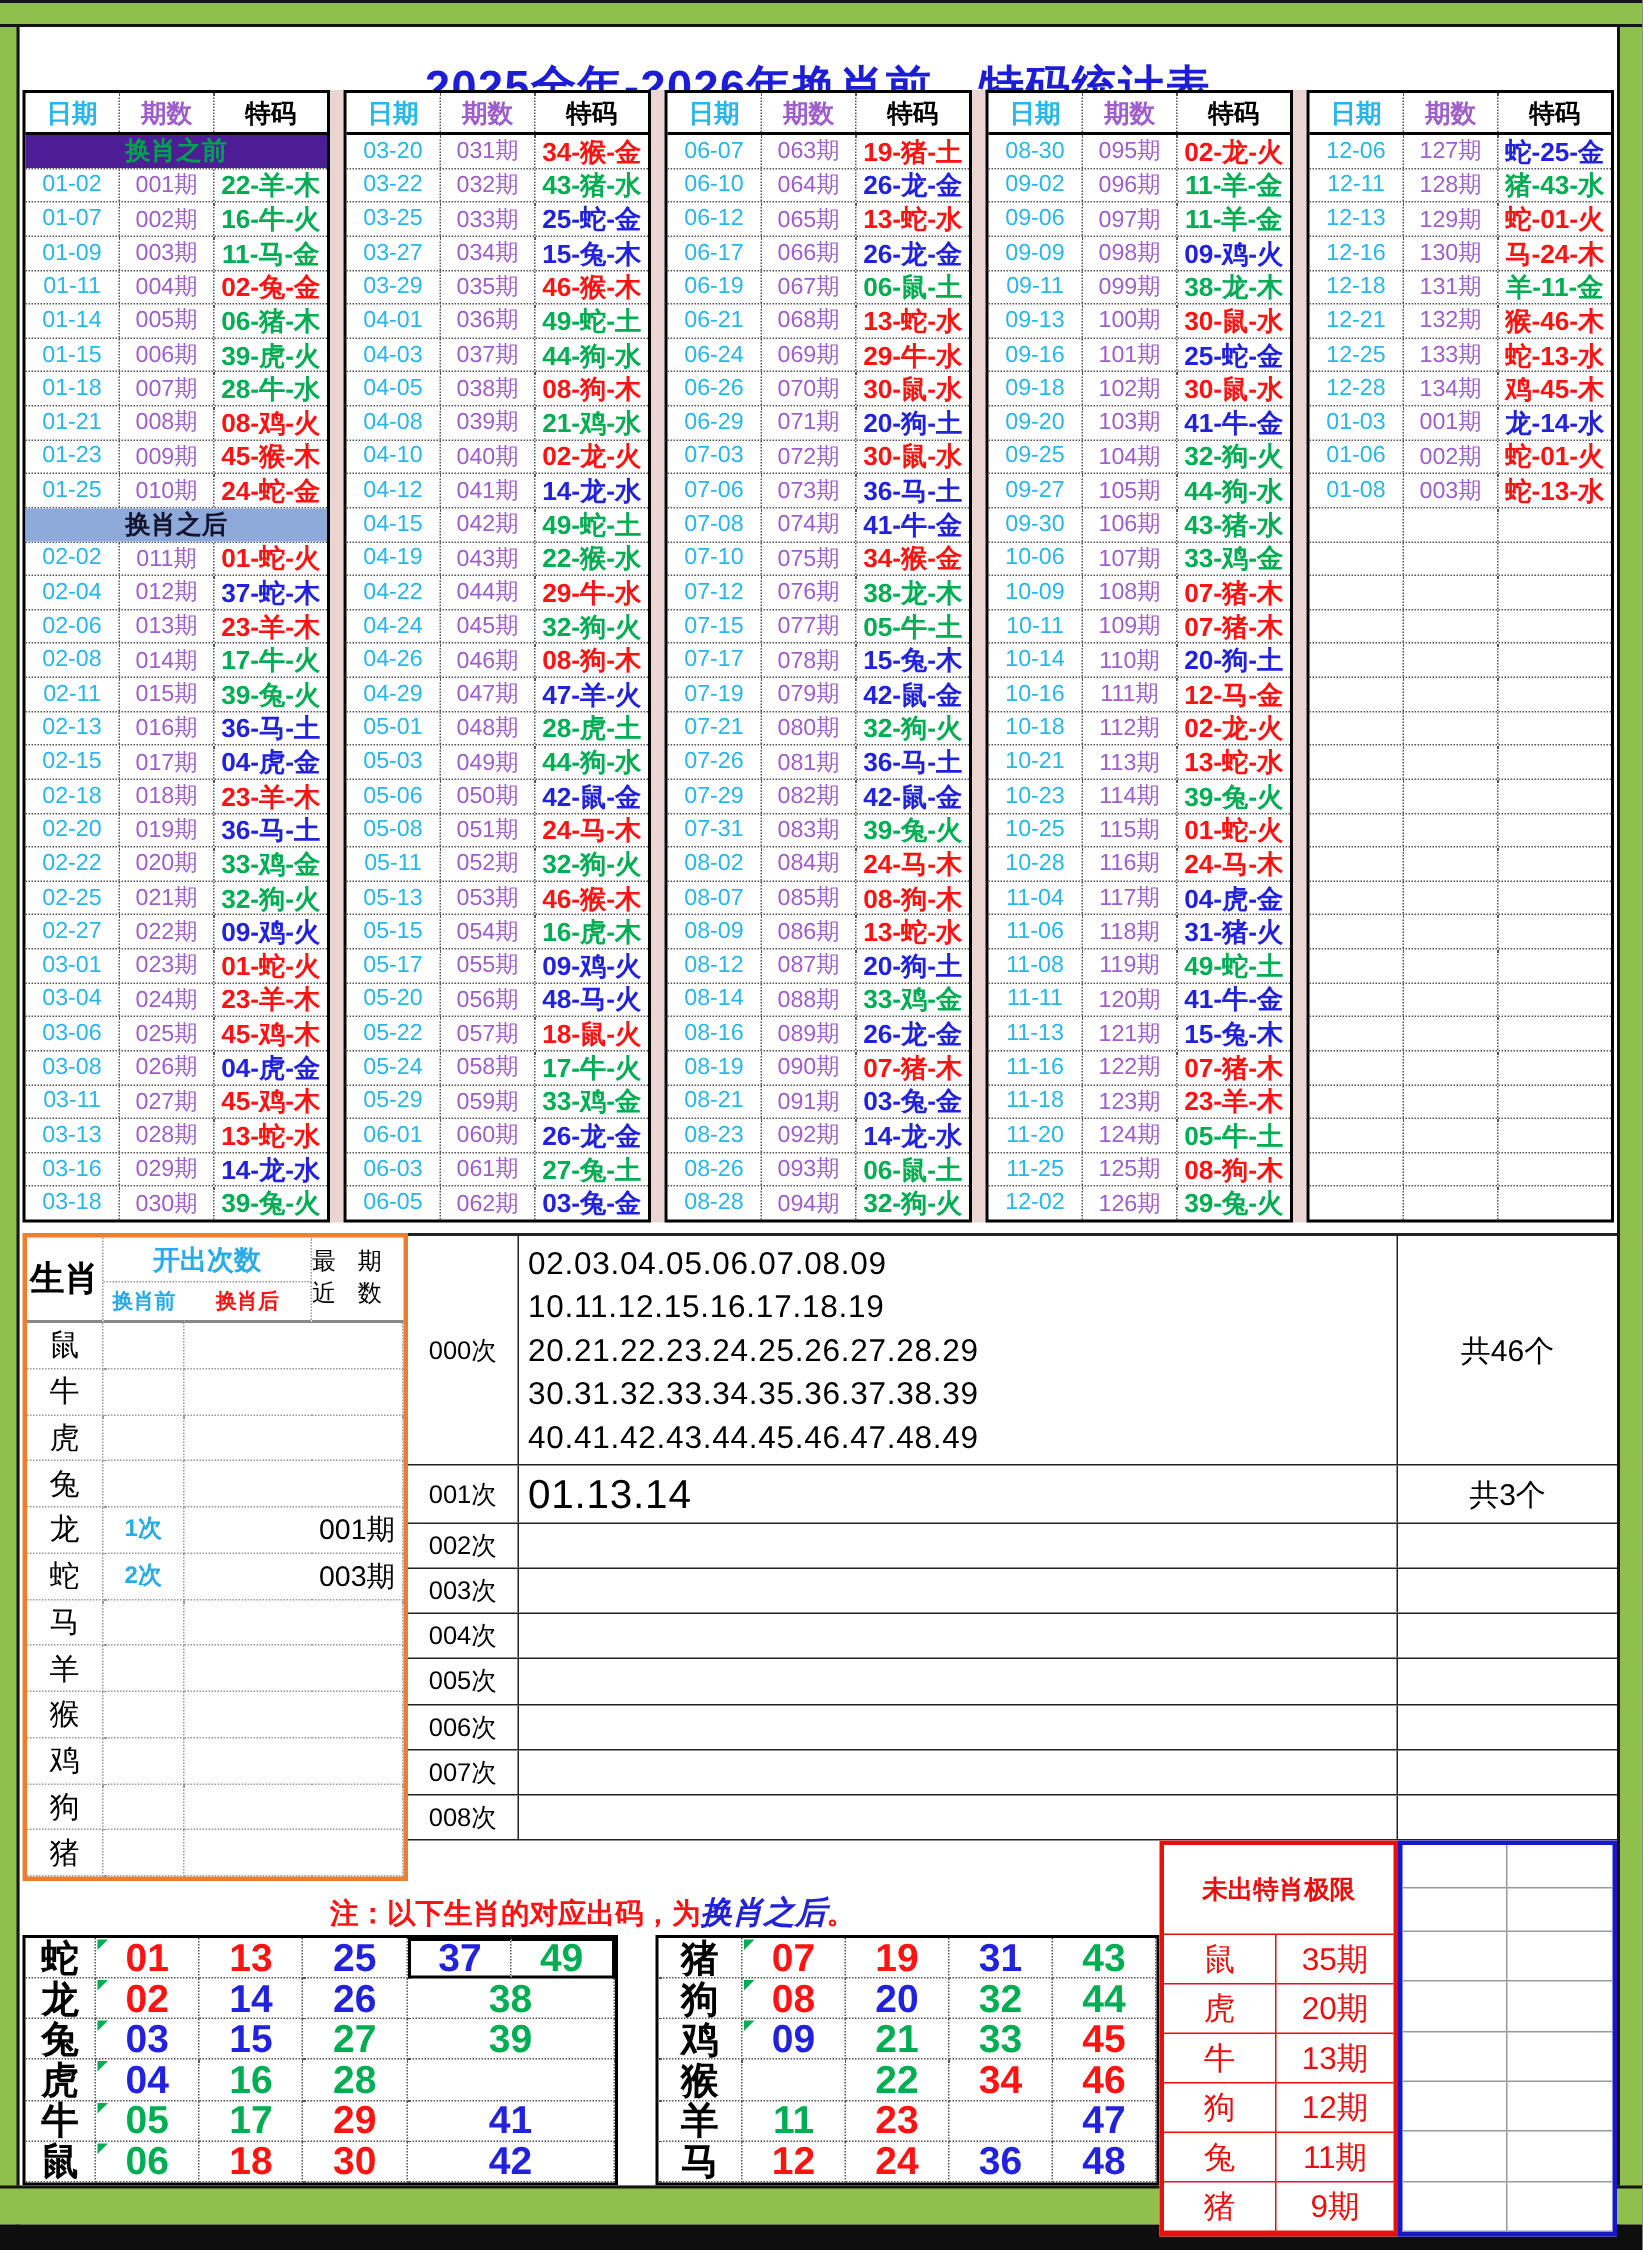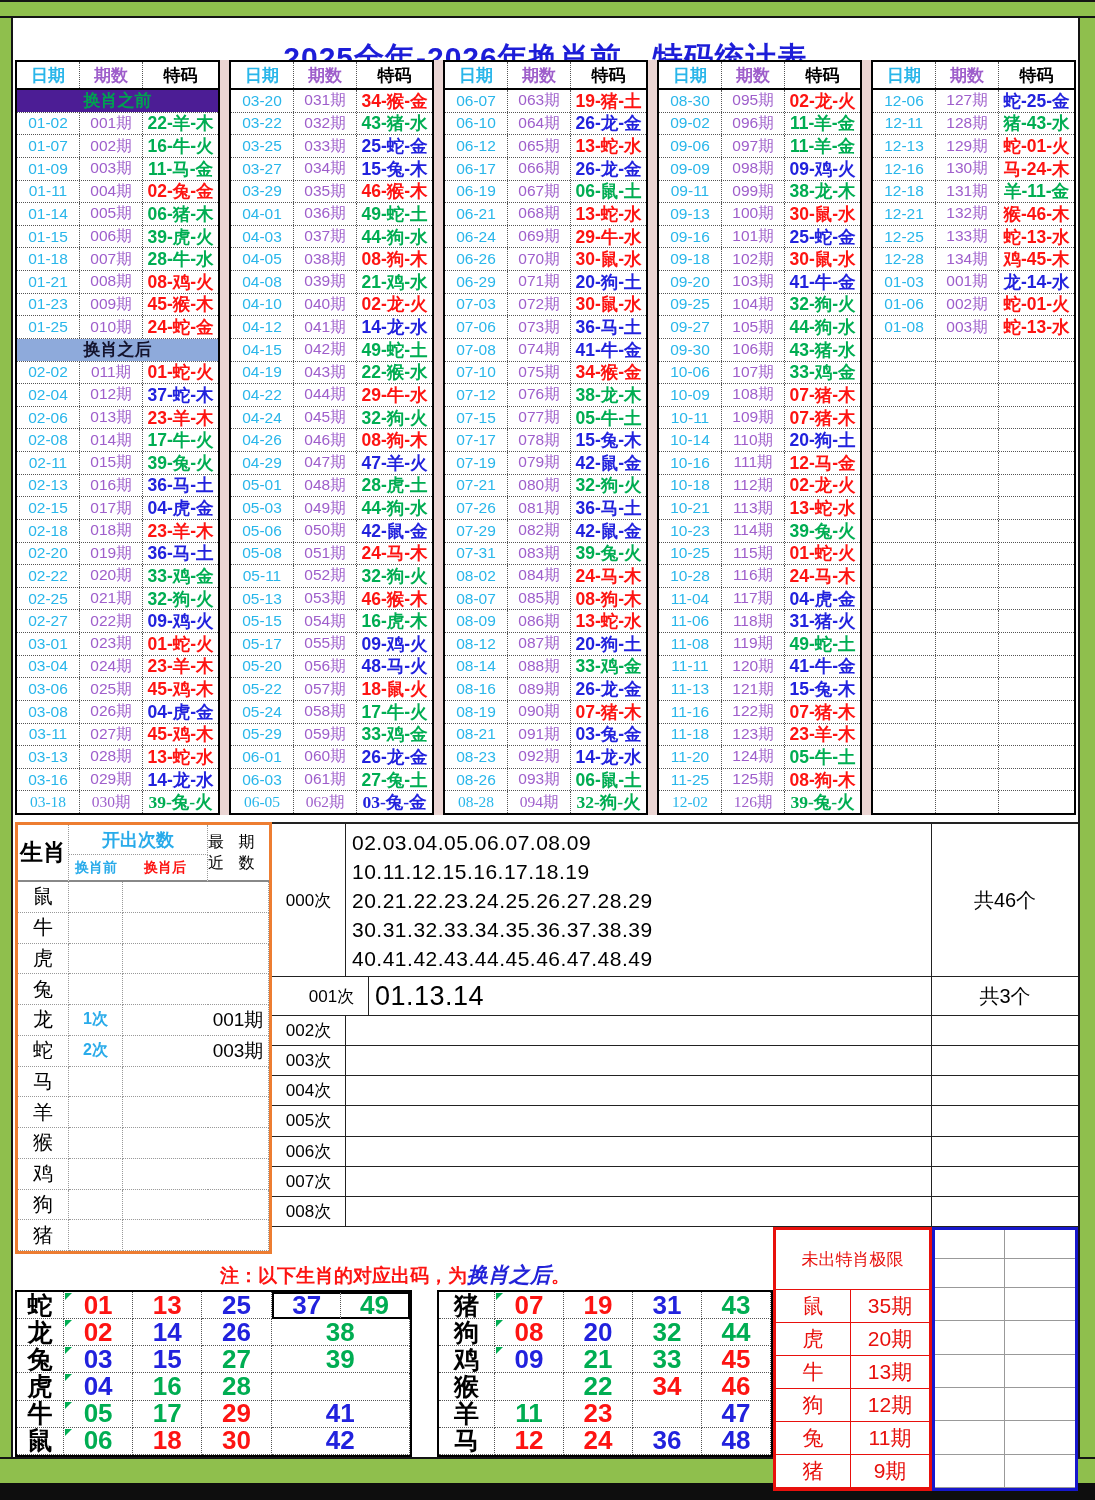--- a/index.html
+++ b/index.html
@@ -16,21 +16,21 @@
                border-top:2px solid #141414;box-sizing:border-box;z-index:1;}
   .band-black{position:absolute;left:0;top:1483px;width:1095px;height:17px;background:#0e0e0e;z-index:1;}
   
   .title{position:absolute;left:15px;top:38px;width:1061px;text-align:center;
          font-size:30px;font-weight:700;color:#1d1dd8;letter-spacing:1px;white-space:nowrap;}
   
   .main{position:absolute;left:15px;top:60px;width:1061px;height:755px;display:flex;}
   .gutter{flex:0 0 9px;background:#ebd5d3;}
   .ltable{flex:1 1 0;border:2px solid #000;background:#fff;display:flex;flex-direction:column;min-width:0;box-sizing:border-box;}
   .lrow{display:flex;flex:1 1 0;border-bottom:1px dotted #555;min-height:0;align-items:stretch;}
-  .lrow:last-child{border-bottom:none;font-family:Liberation Serif, serif;}
+  .lrow:last-child{border-bottom:none;}
   .lrow.head{flex:0 0 26px;border-bottom:2px solid #000;}
   .cell{display:flex;align-items:center;justify-content:center;overflow:hidden;white-space:nowrap;min-width:0;}
   .cd{flex:0 0 62px;border-right:1px dotted #555;color:#29b6ea;font-size:15.5px;font-weight:500;}
   .cp{flex:0 0 62px;border-right:1px dotted #555;color:#9e5ecb;font-size:15.5px;font-weight:500;}
   .cc{flex:1 1 0;font-size:17.5px;font-weight:700;}
   .head .cd{color:#29b6ea;font-size:17px;font-weight:700;}
   .head .cp{color:#9e5ecb;font-size:17px;font-weight:700;}
   .head .cc{color:#000;font-size:17px;font-weight:700;}
   .sec{flex:1;display:flex;align-items:center;justify-content:center;font-size:17px;font-weight:700;}
   .sec-before{background:#4c1d95;color:#00a050;}
@@ -53,21 +53,21 @@
   .h-after{grid-row:2;grid-column:3;color:#fd1412;font-weight:700;font-size:14px;border-bottom:2px solid #888;}
   .sz{font-size:20px;color:#000;}
   .sb{color:#29abea;font-weight:700;font-size:16px;}
   .sa{color:#fd1412;font-weight:700;font-size:16px;}
   .sr{font-size:19px;color:#000;}
   
   .counts{position:absolute;left:272px;top:822px;width:806px;height:405px;background:#fff;
           display:flex;flex-direction:column;border-top:2px solid #222;box-sizing:border-box;}
   .crow{display:flex;flex:1 1 0;border-bottom:1.5px solid #222;min-height:0;}
   .crow0{flex:0 0 152px;}
-  .crow1{flex:0 0 38px;padding-left:23px;}
+  .crow1{flex:0 0 38px;}
   .clabel{flex:0 0 73px;border-right:1.5px solid #222;display:flex;align-items:center;justify-content:center;
           font-size:17px;color:#000;}
   .cbody{flex:1 1 0;border-right:1.5px solid #222;display:flex;flex-direction:column;justify-content:center;
          padding-left:6px;box-sizing:border-box;overflow:hidden;}
   .cline{font-size:21px;line-height:29px;color:#000;letter-spacing:0.5px;white-space:nowrap;}
   .crow1 .cline{font-size:27px;line-height:1;}
   .ctotal{flex:0 0 146px;display:flex;align-items:center;justify-content:center;font-size:20px;color:#000;}
   
   .note{position:absolute;left:15px;top:1261px;width:760px;text-align:center;font-size:19px;
         font-weight:700;color:#fd1412;white-space:nowrap;}
@@ -82,21 +82,21 @@
   .bn{font-weight:700;font-size:26px;}
   .tri::before{content:'';position:absolute;top:1px;left:1px;width:0;height:0;
                border-top:7px solid #00ad52;border-right:7px solid transparent;}
   .box-l{border-top:2.5px solid #000;border-bottom:2.5px solid #000;border-left:2.5px solid #000;}
   .box-r{border-top:2.5px solid #000;border-bottom:2.5px solid #000;border-right:2.5px solid #000 !important;}
   
   .limit{position:absolute;left:773px;top:1227px;width:159px;height:264px;border:3px solid #e8100c;
          background:#fff;display:grid;grid-template-columns:75px 1fr;grid-template-rows:60px repeat(6,1fr);
          box-sizing:border-box;z-index:5;}
   .limit-head{grid-column:1/-1;display:flex;align-items:center;justify-content:center;color:#e8100c;
-              font-weight:400;font-size:17px;border-bottom:1.5px solid #e8100c;}
+              font-weight:700;font-size:17px;border-bottom:1.5px solid #e8100c;}
   .lz,.lp{color:#e8100c;font-size:21px;display:flex;align-items:center;justify-content:center;
           border-bottom:1.5px solid #e8100c;}
   .lz{border-right:1.5px solid #e8100c;}
   
   .bluegrid{position:absolute;left:932px;top:1227px;width:146px;height:264px;border:3px solid #1717cc;
             background:#fff;display:grid;grid-template-columns:1fr 1fr;
             grid-template-rows:29px 29px repeat(6,1fr);box-sizing:border-box;z-index:5;}
   .bgcell{border-right:1px solid #999;border-bottom:1px solid #999;}
   .bluegrid .bgcell:nth-child(2n){border-right:none;}
 </style>

